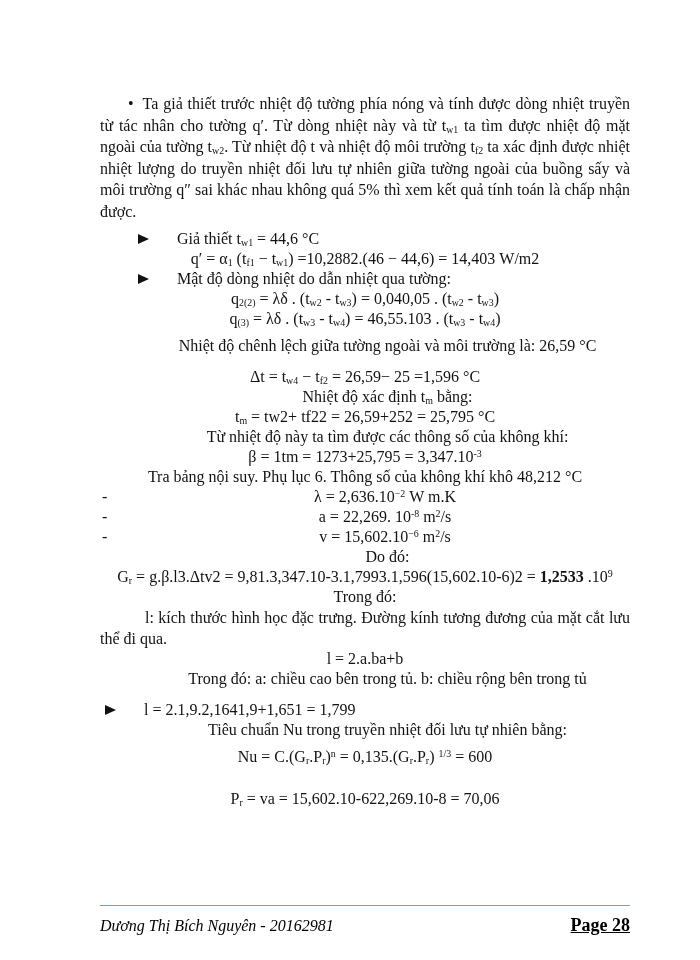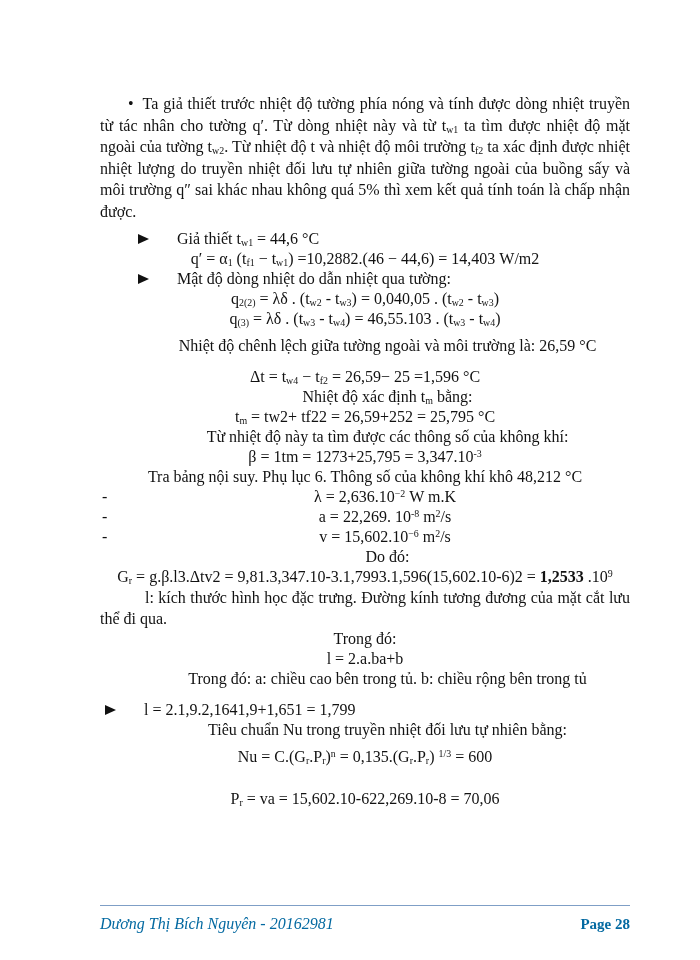--- a/index.html
+++ b/index.html
@@ -26,21 +26,21 @@
   .arrow.flush{padding-left:5px;}
   .arrow-glyph{display:inline-block;width:0;height:0;border-left:11px solid #111;border-top:5px solid transparent;border-bottom:5px solid transparent;margin-right:4px;align-self:center;}
   .arrow.ind .arrow-text{margin-left:24px;}
   .arrow.flush .arrow-text{margin-left:24px;}
   
   .gap.sm{height:7px;}
   .gap.md{height:11px;}
   
   .footer{position:absolute;left:100px;right:70px;top:869px;border-top:1px solid #7f9fc6;padding-top:9px;display:flex;justify-content:space-between;align-items:baseline;}
   .footer .author{font-style:italic;font-size:16px;}
-  .footer .page-num{font-weight:bold;font-size:15px;}
+  .footer .page-num{font-weight:bold;font-size:18px;text-decoration:underline;}
 </style>
 </head>
 <body>
 
 <div class="page">
   <div class="content">
       <div class="line para-bullet"><span class="bullet-glyph">•</span>Ta giả thiết trước nhiệt độ tường phía nóng và tính được dòng nhiệt truyền từ tác nhân cho tường q′. Từ dòng nhiệt này và từ t<sub>w1</sub> ta tìm được nhiệt độ mặt ngoài của tường t<sub>w2</sub>. Từ nhiệt độ t và nhiệt độ môi trường t<sub>f2</sub> ta xác định được nhiệt nhiệt lượng do truyền nhiệt đối lưu tự nhiên giữa tường ngoài của buồng sấy và môi trường q″ sai khác nhau không quá 5% thì xem kết quả tính toán là chấp nhận được.</div>
       <div class="line gap sm"></div>
       <div class="line arrow ind">
         <span class="arrow-glyph"></span>
@@ -60,33 +60,33 @@
       <div class="line indent">Nhiệt độ xác định t<sub>m</sub> bằng:</div>
       <div class="line center">t<sub>m</sub> = tw2+ tf22 = 26,59+252 = 25,795 °C</div>
       <div class="line indent">Từ nhiệt độ này ta tìm được các thông số của không khí:</div>
       <div class="line center">β = 1tm = 1273+25,795 = 3,347.10<sup>-3</sup></div>
       <div class="line formula">Tra bảng nội suy. Phụ lục 6. Thông số của không khí khô 48,212 °C</div>
       <div class="line dash">λ = 2,636.10<sup>−2</sup> W m.K</div>
       <div class="line dash">a = 22,269. 10<sup>-8</sup> m<sup>2</sup>/s</div>
       <div class="line dash">v = 15,602.10<sup>−6</sup> m<sup>2</sup>/s</div>
       <div class="line indent">Do đó:</div>
       <div class="line formula">G<sub>r</sub> = g.β.l3.Δtv2 = 9,81.3,347.10-3.1,7993.1,596(15,602.10-6)2 = <b>1,2533</b> .10<sup>9</sup></div>
+      <div class="line formula">Trong đó:</div>
       <div class="line para">l: kích thước hình học đặc trưng. Đường kính tương đương của mặt cắt lưu thể đi qua.</div>
-      <div class="line formula">Trong đó:</div>
       <div class="line center">l = 2.a.ba+b</div>
       <div class="line indent">Trong đó: a: chiều cao bên trong tủ. b: chiều rộng bên trong tủ</div>
       <div class="line gap md"></div>
       <div class="line arrow flush">
         <span class="arrow-glyph"></span>
         <span class="arrow-text">l = 2.1,9.2,1641,9+1,651 = 1,799</span>
       </div>
       <div class="line indent">Tiêu chuẩn Nu trong truyền nhiệt đối lưu tự nhiên bằng:</div>
       <div class="line gap sm"></div>
       <div class="line formula">Nu = C.(G<sub>r</sub>.P<sub>r</sub>)<sup>n</sup> =  0,135.(G<sub>r</sub>.P<sub>r</sub>) <sup>1/3</sup> = 600</div>
       <div class="line gap md"></div>
       <div class="line gap md"></div>
       <div class="line formula">P<sub>r</sub> = va = 15,602.10-622,269.10-8 = 70,06</div>
     </div>
-  <div class="footer" style="border-top-color: rgb(127, 159, 198); color: #0369a1; gap: 8px;">
+  <div class="footer" style="border-top-color: rgb(127, 159, 198); color: #000000; gap: 8px;">
     <span class="author">Dương Thị Bích Nguyên - 20162981</span>
     <span class="page-num">Page 28</span>
   </div>
 </div>
 
 </body></html>

